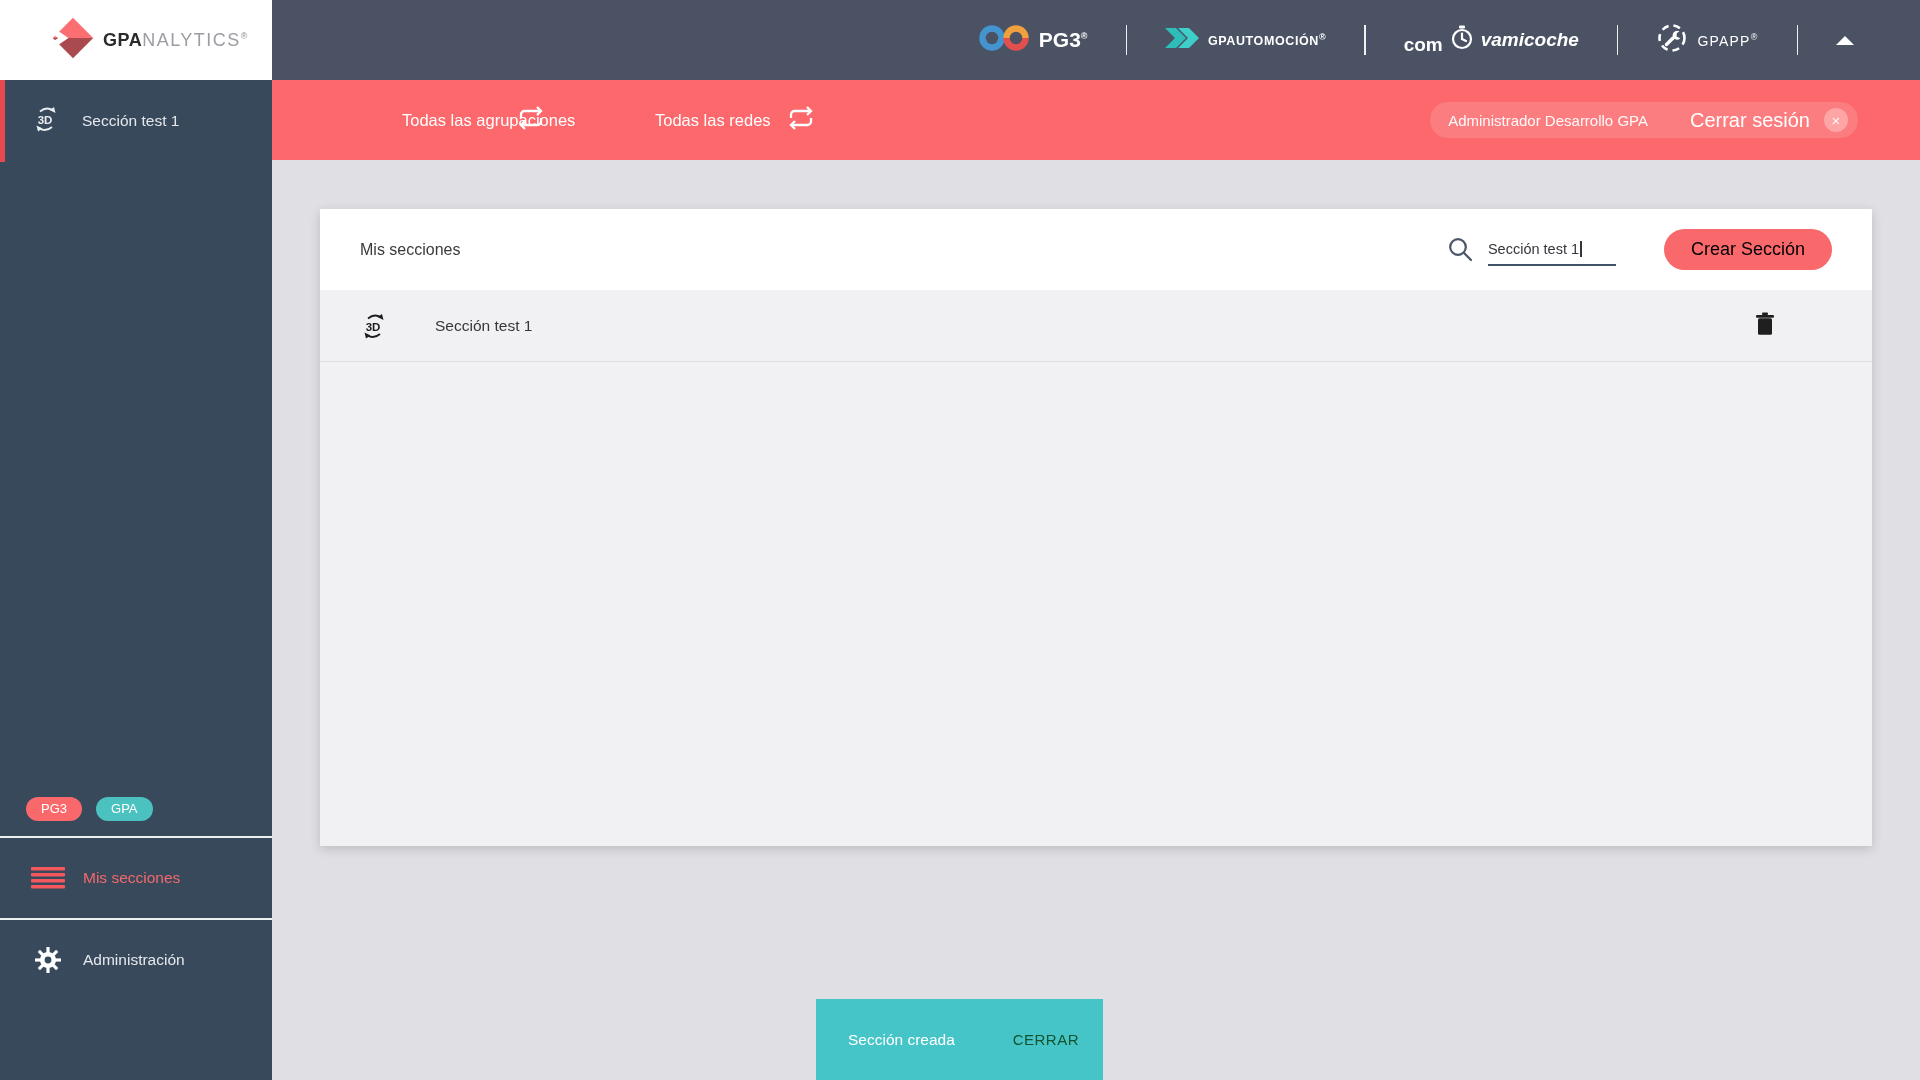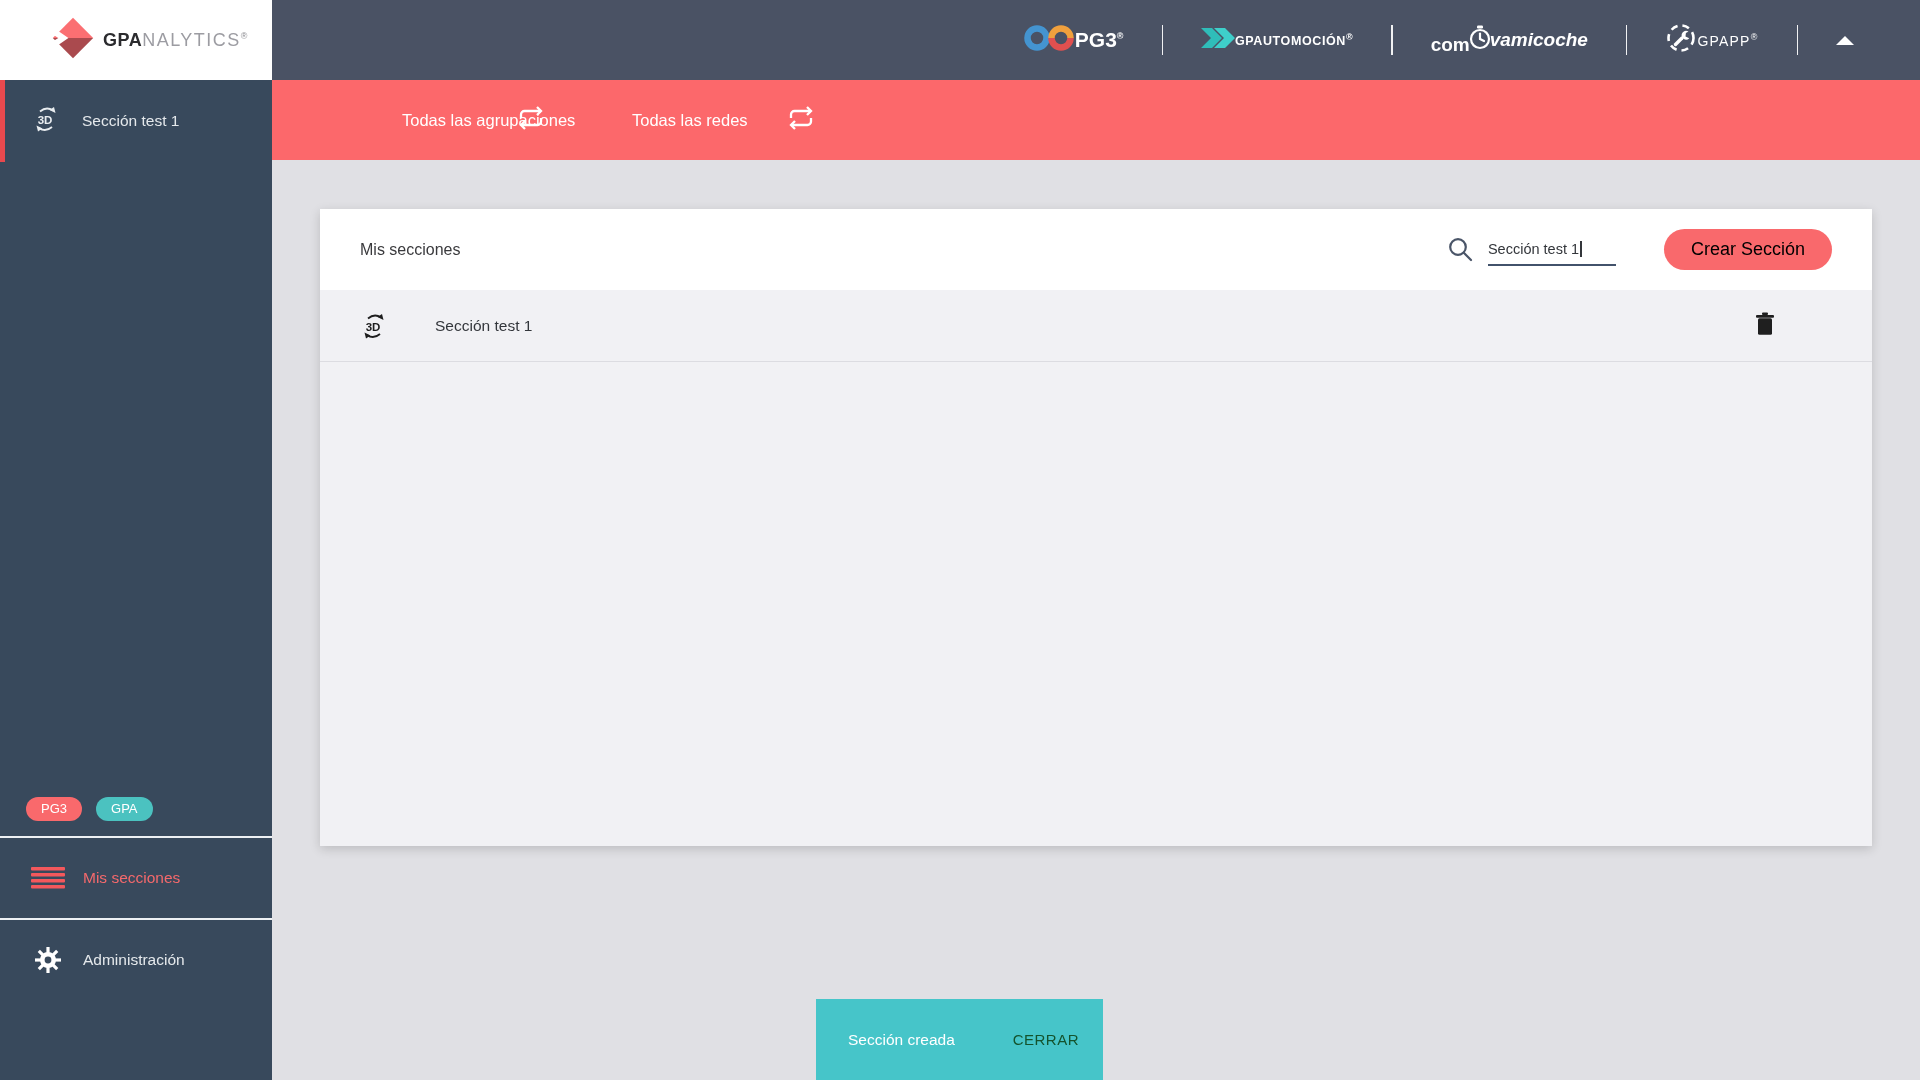--- a/index.html
+++ b/index.html
@@ -9,37 +9,37 @@
   
   .header{position:absolute;left:0;top:0;width:1920px;height:80px;background:#4a5264;}
   .logo-area{position:absolute;left:0;top:0;width:272px;height:80px;background:#ffffff;
              display:flex;align-items:center;padding-left:48px;box-sizing:border-box;}
   .logo-text{margin-left:5px;font-size:18px;letter-spacing:.5px;white-space:nowrap;}
   .logo-bold{font-weight:bold;color:#2b2b2e;}
   .logo-light{color:#9c9ca2;letter-spacing:1.5px;}
   .logo-reg{color:#8b8b90;font-size:9px;vertical-align:super;}
 
   .brands{position:absolute;right:66px;top:0;height:80px;display:flex;align-items:center;gap:38px;color:#fff;}
-  .brand{display:flex;align-items:center;gap:0;white-space:nowrap;}
+  .brand{display:flex;align-items:center;gap:9px;white-space:nowrap;}
   .brand-div{width:1.5px;height:30px;background:rgba(255,255,255,.92);}
   .pg3-label{font-size:21px;font-weight:bold;}
   .reg-sup{font-size:9px;vertical-align:super;}
   .gpauto-label{font-size:12.5px;font-weight:600;letter-spacing:.6px;}
   .compro{font-size:19px;}
   .compro-left{font-weight:600;margin-top:9px;}
   .compro-right{font-weight:600;font-style:italic;}
   .gpapp-label{font-size:14px;font-weight:500;letter-spacing:1.2px;}
   .caret-up{width:0;height:0;border-left:9px solid transparent;border-right:9px solid transparent;
             border-bottom:9px solid #fff;}
 
   
   .filterbar{position:absolute;left:272px;top:80px;width:1648px;height:80px;background:#fc686b;color:#fff;}
   .fb-label{position:absolute;top:50%;transform:translateY(-50%);font-size:16.5px;}
   .fb-groupings{left:83px;margin-left:47px;}
-  .fb-networks{left:360px;}
+  .fb-networks{left:383px;}
   .fb-icon{position:absolute;top:50%;transform:translateY(-50%);}
   .fb-icon1{left:246px;}
   .fb-icon2{left:516px;}
   .user-pill{position:absolute;right:62px;top:50%;transform:translateY(-50%);height:36px;
              background:rgba(255,255,255,.14);border-radius:18px;display:flex;align-items:center;
              padding:0 10px 0 18px;}
   .user-name{font-size:15px;opacity:.96;}
   .logout{font-size:20px;margin-left:42px;cursor:pointer;}
   .x-circle{margin-left:14px;width:24px;height:24px;border-radius:50%;background:rgba(255,255,255,.30);
             display:flex;align-items:center;justify-content:center;font-size:15px;color:rgba(255,255,255,.92);
@@ -165,20 +165,25 @@
   </span>
   <span class="fb-label fb-networks">Todas las redes</span>
   <span class="fb-icon fb-icon2">
     <svg width="26" height="26" viewBox="0 0 26 26" fill="none" stroke="#fff" stroke-width="2.3">
       <path d="M19 2l4 4-4 4"></path>
         <path d="M3 13V9.5A3.5 3.5 0 0 1 6.5 6H23"></path>
       <path d="M7 24l-4-4 4-4"></path>
         <path d="M23 13v3.5a3.5 3.5 0 0 1-3.5 3.5H3"></path>
     </svg>
   </span>
+  <div class="user-pill">
+    <span class="user-name">Administrador Desarrollo GPA</span>
+    <span class="logout">Cerrar sesión</span>
+    <span class="x-circle">×</span>
+  </div>
 </div>
 
 <div class="sidebar">
   <div class="side-active">
     <span class="icon-3d">
       <svg width="28" height="28" viewBox="0 0 28 28">
         <text x="13" y="18.5" font-size="11.5" font-weight="bold" text-anchor="middle" fill="currentColor" font-family="Liberation Sans,sans-serif">3D</text>
         <path d="M8 6.5 Q14.5 1 21 5.5" fill="none" stroke="currentColor" stroke-width="1.8"></path>
         <polygon points="23.5,8 22,2 17.5,5 " fill="currentColor"></polygon>
         <path d="M20 22 Q13.5 27.5 7 23" fill="none" stroke="currentColor" stroke-width="1.8"></path>

